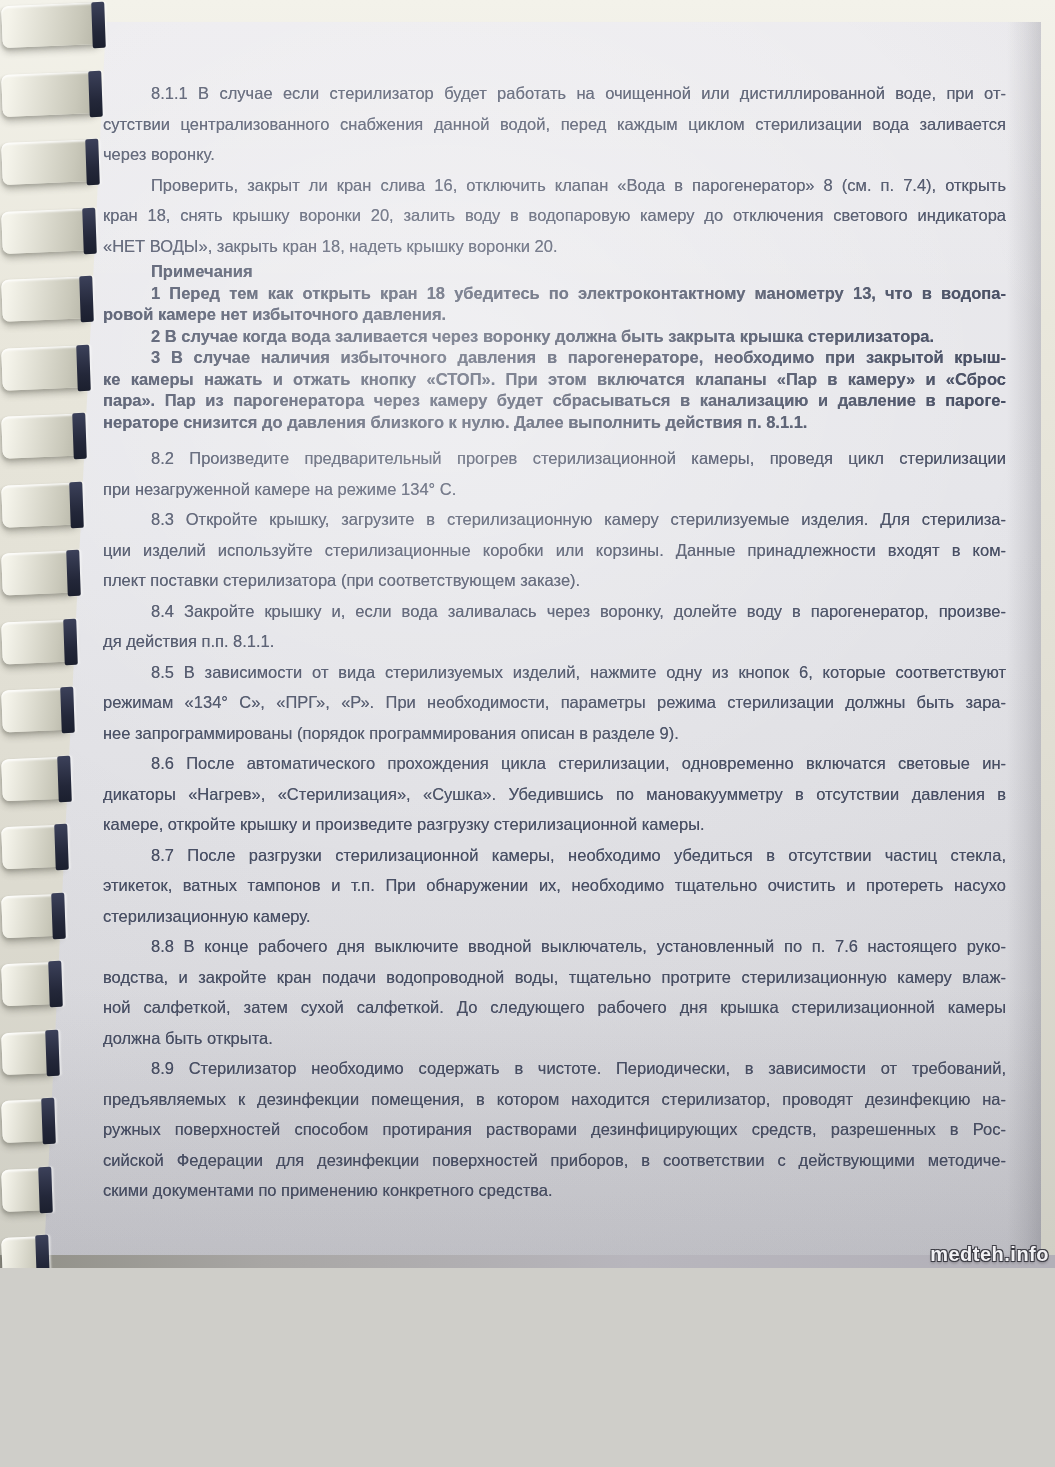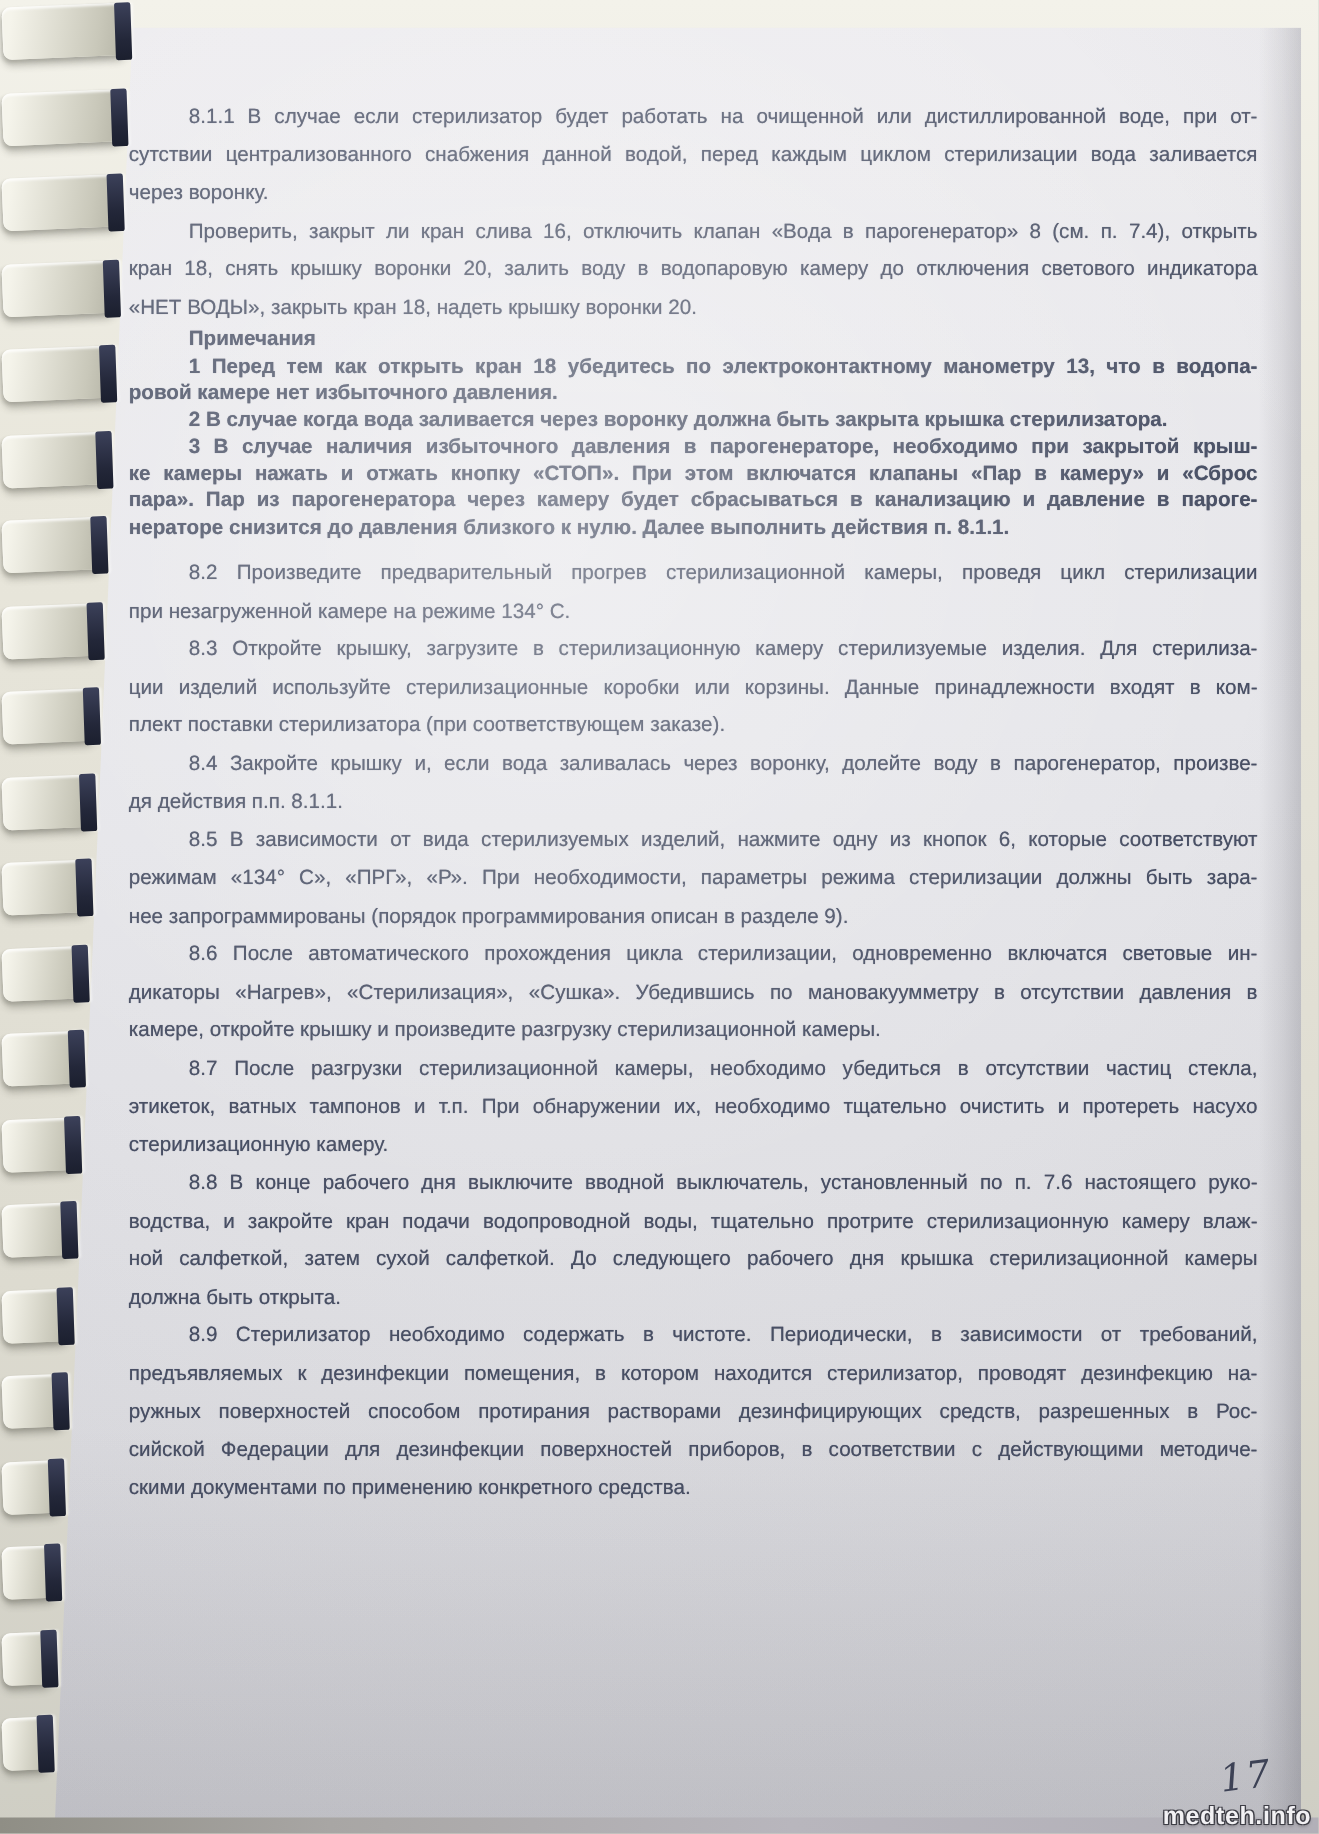--- a/index.html
+++ b/index.html
@@ -1,18 +1,18 @@
 <!DOCTYPE html>
 <html><head>
 <meta charset="utf-8">
 <style>
   html,body{margin:0;padding:0;background:#cfcec9;}
   .photo{
     position:relative;
-    width:1055px;height:1467px;
+    width:1055px;height:1268px;
     overflow:hidden;
     background:linear-gradient(180deg,#f3f2ea 0%,#e9e7dc 25%,#dddbd0 70%,#cfcec4 100%);
     font-family:"Liberation Sans",sans-serif;
   }
   
   .page{
     position:absolute;
     top:22px;left:0;right:14px;bottom:12px;
     background:linear-gradient(178deg,#ecebee 0%,#e6e6ea 40%,#dedee2 75%,#d6d6da 100%);
     clip-path:polygon(106px 0,100% 0,100% 100%,44px 100%);

